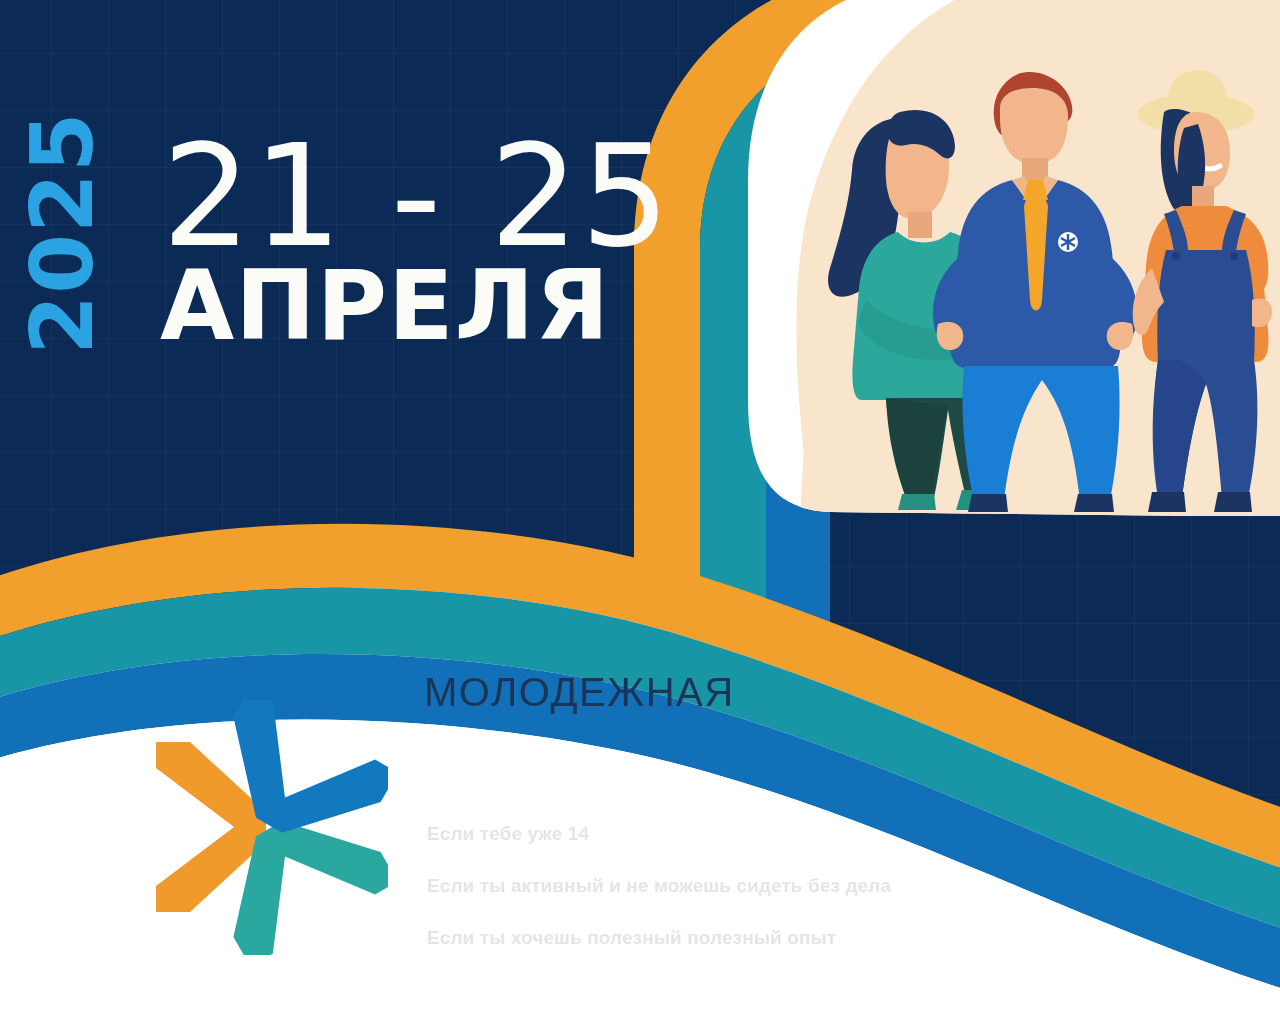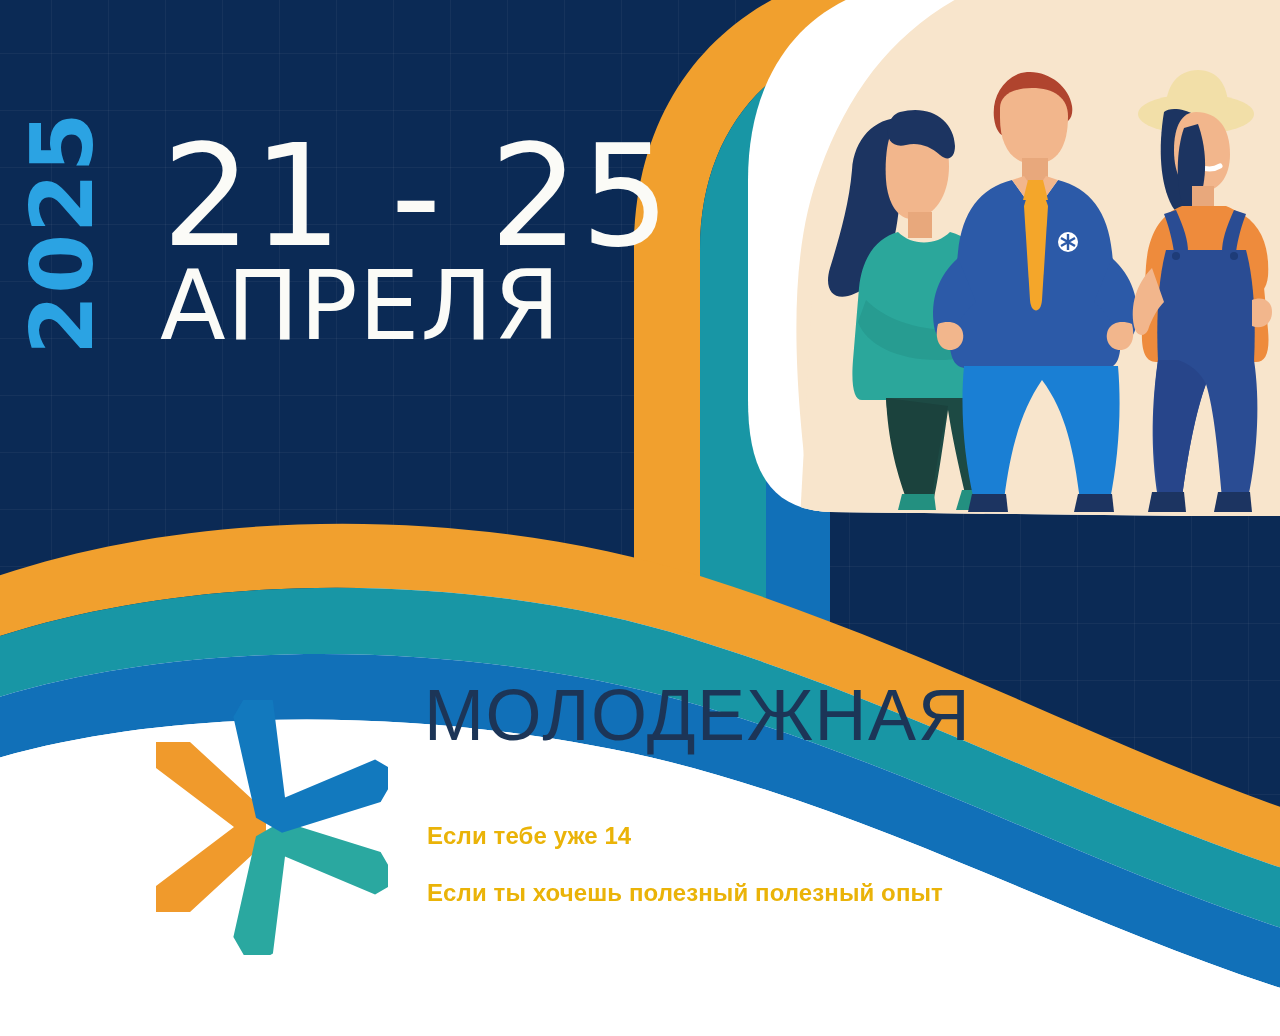--- a/index.html
+++ b/index.html
@@ -60,56 +60,56 @@
     line-height:.98;
     letter-spacing:2px;
     font-family:"DejaVu Sans","Liberation Sans",sans-serif;
     white-space:nowrap;
   }
   .month{
     position:absolute;
     left:160px; top:258px;
     color:#FBFBF7;
     font-size:96px;
-    font-weight:400;
+    font-weight:700;
     line-height:1;
     letter-spacing:1px;
     font-family:"DejaVu Sans","Liberation Sans",sans-serif;
     white-space:nowrap;
   }
 
   
   .logo-wrap{
     position:absolute;
     left:148px; top:700px;
     width:240px; height:255px;
   }
   .logo-wrap svg{display:block;width:100%;height:100%;}
 
   .headline{
     position:absolute;
     left:424px; top:663px;
     color:#1C3557;
-    font-size:72px;
+    font-size:40px;
     font-weight:400;
     line-height:1.46;
     letter-spacing:1.5px;
     font-family:"Liberation Sans","DejaVu Sans",sans-serif;
     white-space:nowrap;
   }
   .headline div{display:block;}
 
   .bullets{
     position:absolute;
     left:427px; top:824px;
     width:840px;
   }
   .bullets div{
-    color:#eab308;
-    font-size:24px;
+    color:#e5e5e5;
+    font-size:19px;
     font-weight:700;
     line-height:1;
     margin-bottom:33px;
     letter-spacing:.1px;
     white-space:nowrap;
     font-family:"Liberation Sans","DejaVu Sans",sans-serif;
   }
 </style>
 </head>
 <body>
@@ -386,16 +386,17 @@
       </g>
     </svg>
   </div>
 
   <div class="headline">
     <div>МОЛОДЕЖНАЯ</div>
   </div>
 
   <div class="bullets">
     <div>Если тебе уже 14</div>
+    <div>Если ты активный и не можешь сидеть без дела</div>
     <div>Если ты хочешь полезный полезный опыт</div>
   </div>
 
 </div>
 
 </body></html>

